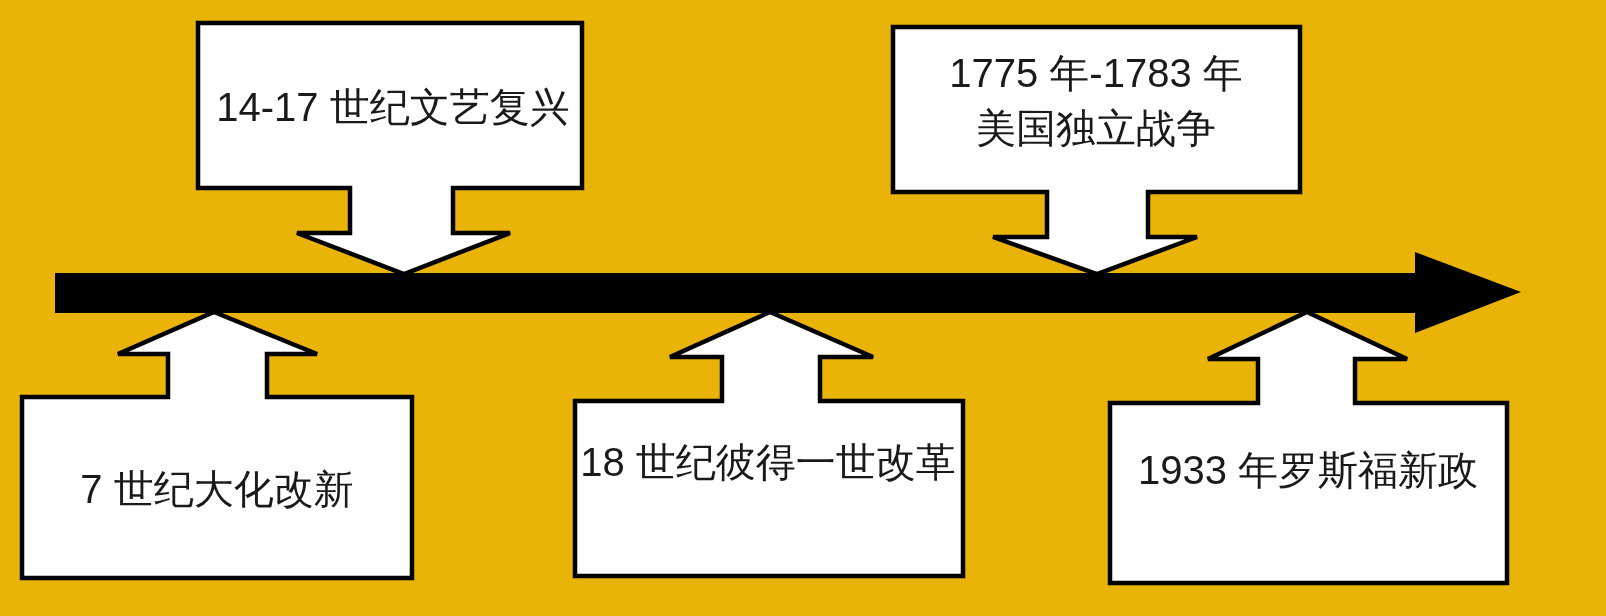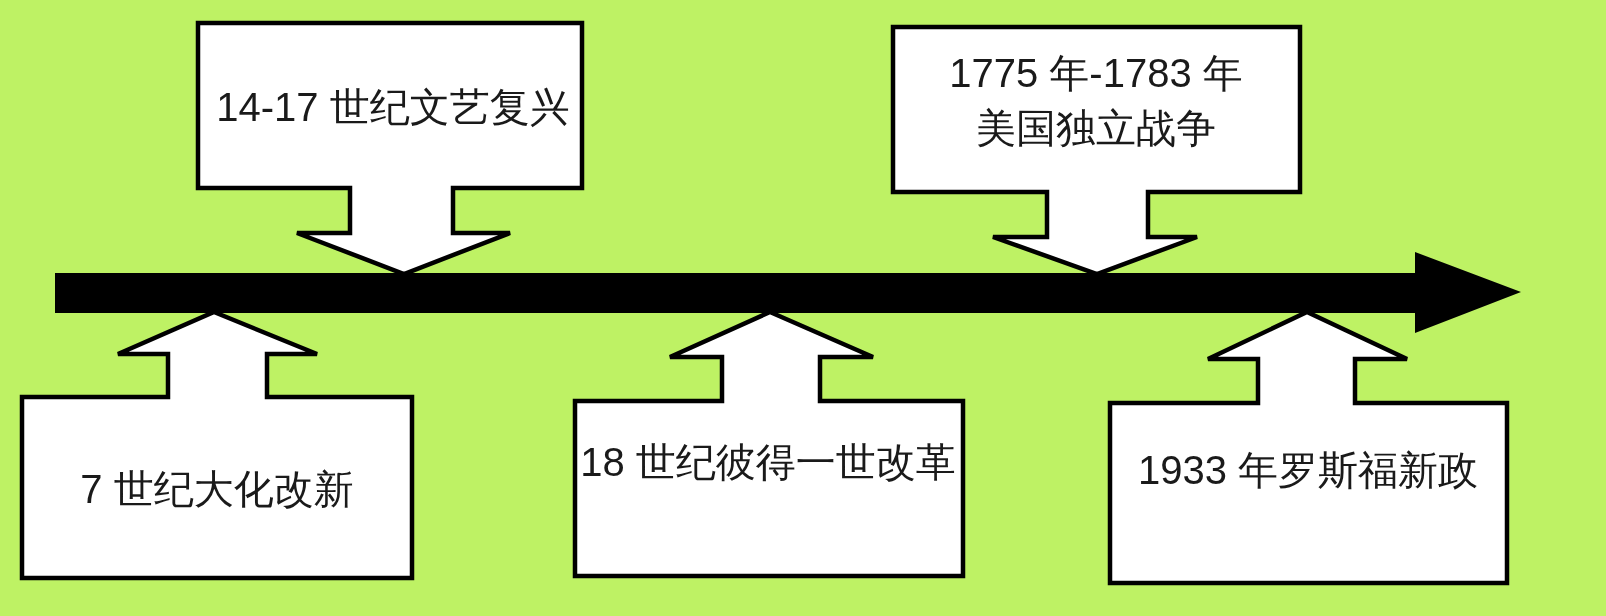--- a/index.html
+++ b/index.html
@@ -4,21 +4,21 @@
 <style>
   html, body {
     margin: 0;
     padding: 0;
     background: #ffffff;
   }
   .canvas {
     position: relative;
     width: 1606px;
     height: 616px;
-    background: #bef264;
+    background: #eab308;
     overflow: hidden;
     font-family: "Liberation Sans", "DejaVu Sans", sans-serif;
   }
   svg { display: block; }
   .callout-shape {
     fill: #ffffff;
     stroke: #000000;
     stroke-width: 4.5;
     stroke-linejoin: miter;
   }

